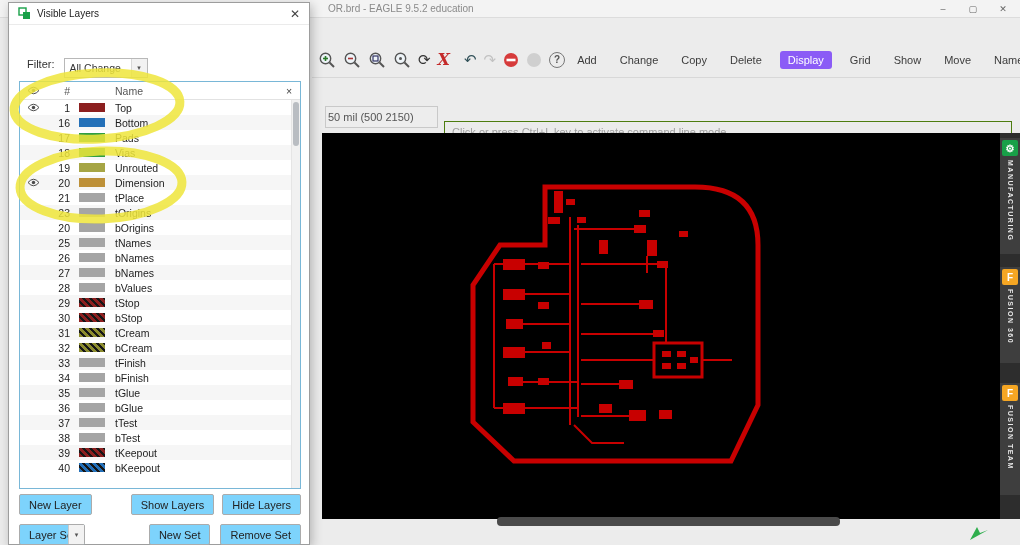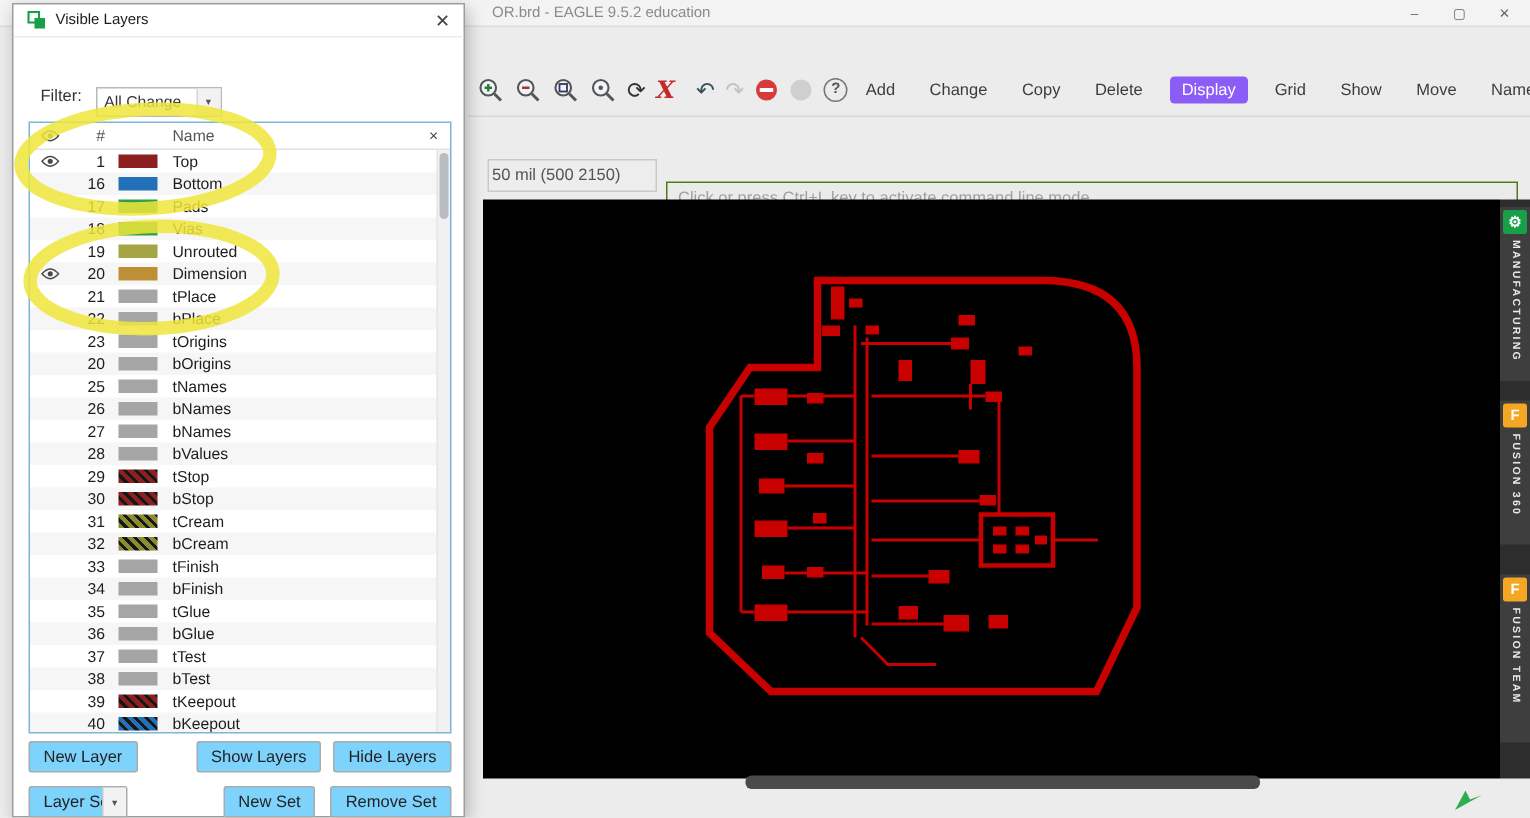--- a/index.html
+++ b/index.html
@@ -371,29 +371,20 @@
           <span class="col-eye"></span>
           <span class="col-num">21</span>
           <span class="col-swatch">
             <span class="swatch" style="background-color: rgb(165, 165, 165);"></span>
           </span>
           <span class="col-name">tPlace</span>
           <span class="col-del"></span>
         </div>
         <div class="t-row">
           <span class="col-eye"></span>
-          <span class="col-num">22</span>
-          <span class="col-swatch">
-            <span class="swatch" style="background-color: rgb(165, 165, 165);"></span>
-          </span>
-          <span class="col-name">bPlace</span>
-          <span class="col-del"></span>
-        </div>
-        <div class="t-row">
-          <span class="col-eye"></span>
           <span class="col-num">23</span>
           <span class="col-swatch">
             <span class="swatch" style="background-color: rgb(165, 165, 165);"></span>
           </span>
           <span class="col-name">tOrigins</span>
           <span class="col-del"></span>
         </div>
         <div class="t-row">
           <span class="col-eye"></span>
           <span class="col-num">20</span>

